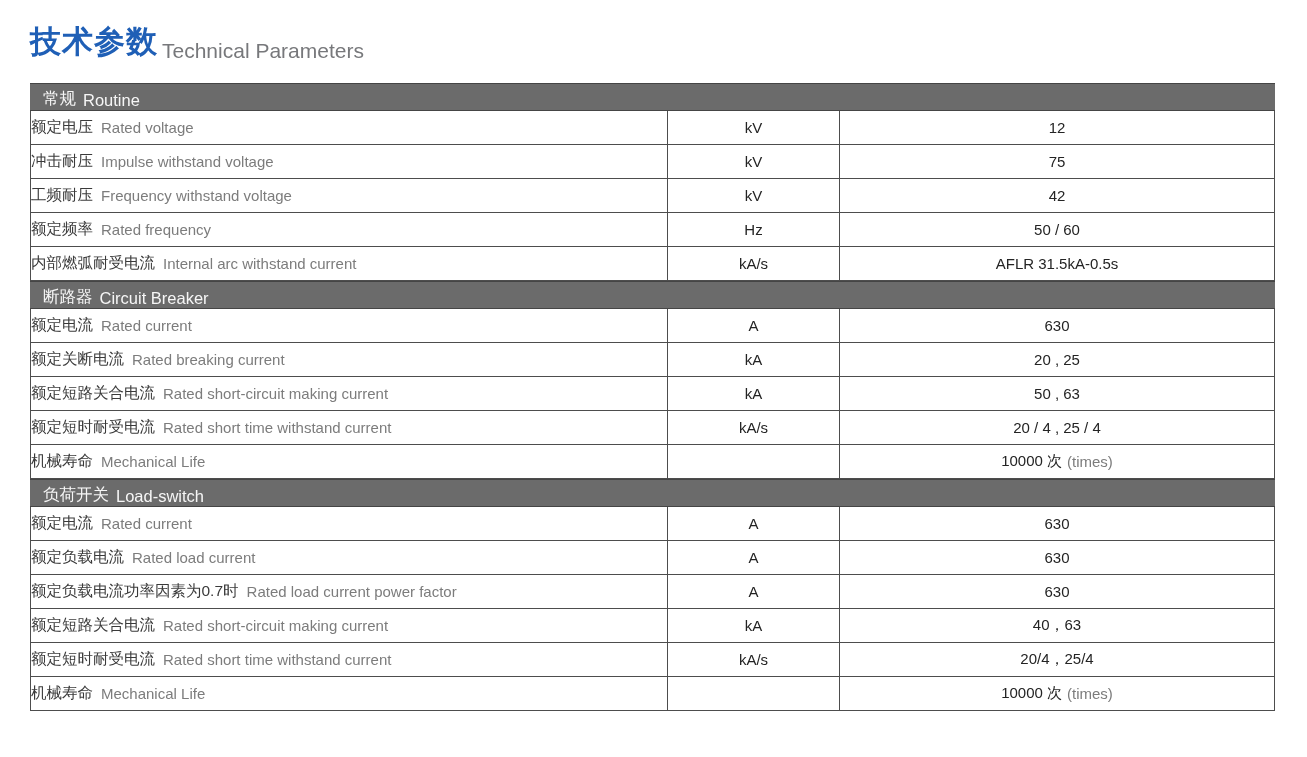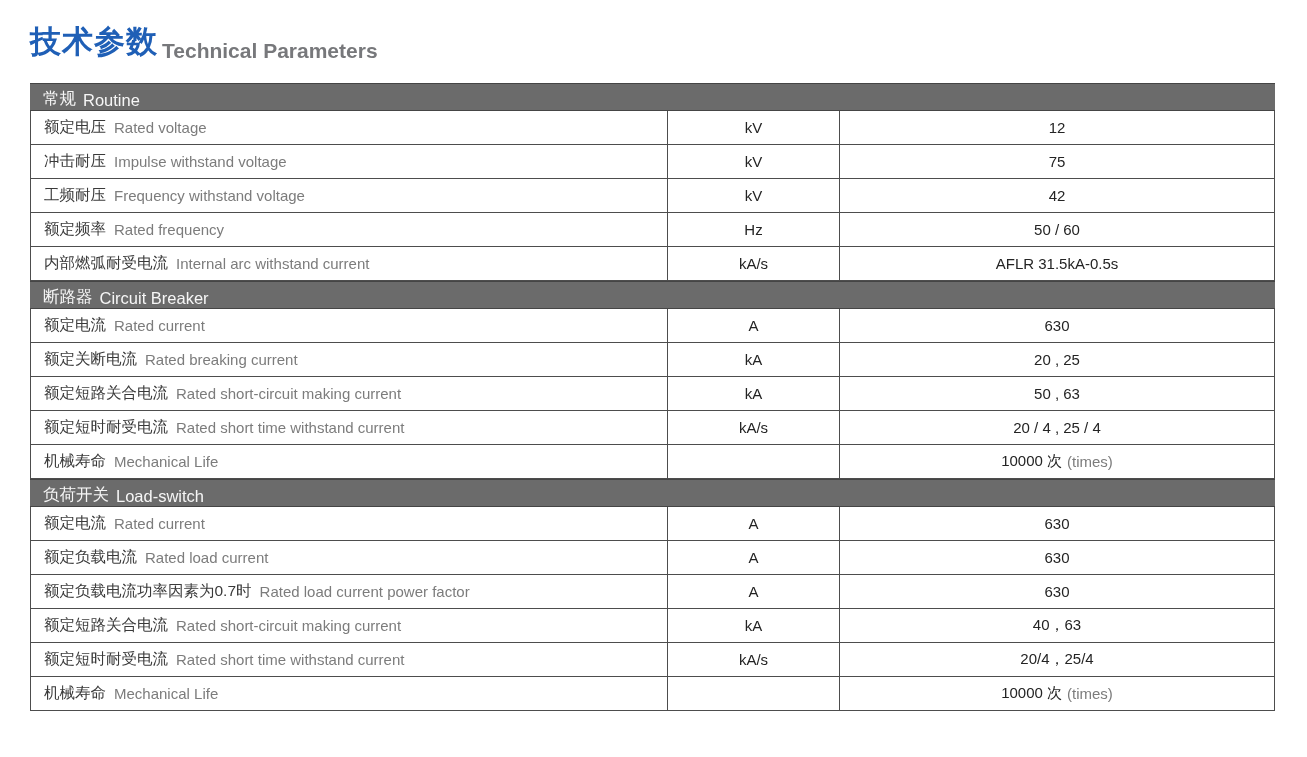--- a/index.html
+++ b/index.html
@@ -24,21 +24,21 @@
     margin: 4px 0 20px 0;
   }
   .title-zh {
     font-size: 31px;
     font-weight: 700;
     color: var(--accent-blue, #1f5fb6);
     letter-spacing: 1px;
   }
   .title-en {
     font-size: 21px;
-    font-weight: 700;
+    font-weight: 400;
     color: var(--title-gray, #77787b);
     margin-top: 21px;
   }
   .ptable {
     width: 1245px;
   }
   .section-header {
     height: 28px;
     background: var(--section-bg, #6b6b6b);
     color: var(--section-text, #f6f6f6);
@@ -59,21 +59,20 @@
   }
   .cell {
     box-sizing: border-box;
     display: flex;
     align-items: center;
     overflow: hidden;
     white-space: nowrap;
   }
   .name-cell {
     width: 638px;
-    padding-left: 13px;
     gap: 8px;
     border-left: 1.5px solid var(--border-color, #4d4d4d);
     border-right: 1.5px solid var(--border-color, #4d4d4d);
   }
   .unit-cell {
     width: 172px;
     justify-content: center;
     border-right: 1.5px solid var(--border-color, #4d4d4d);
     font-size: 15px;
     color: var(--value-text, #242424);

